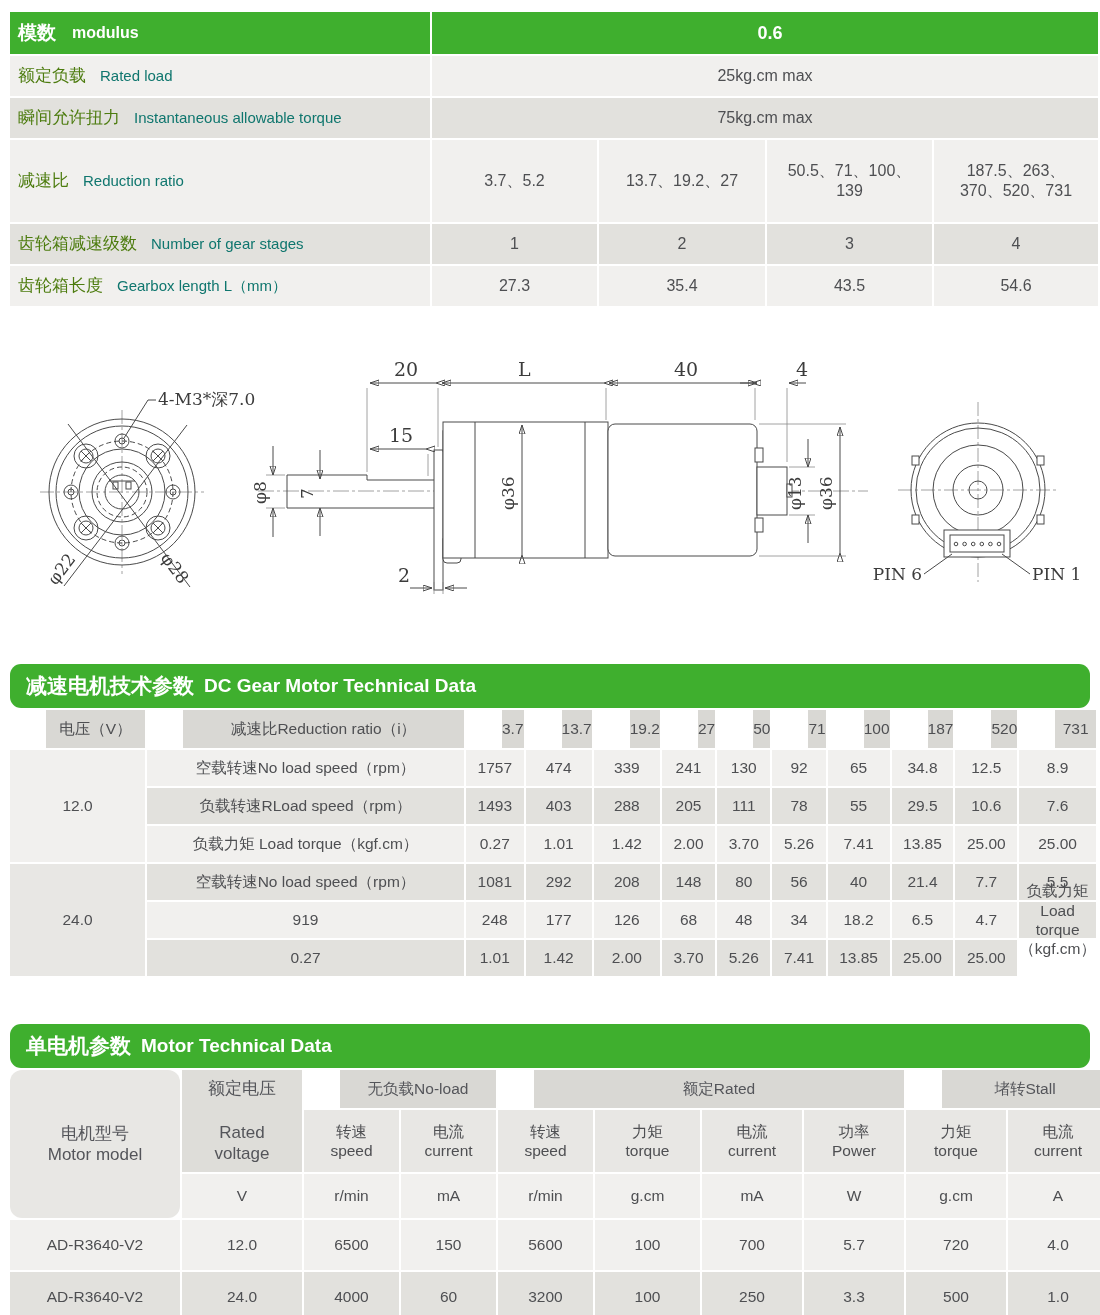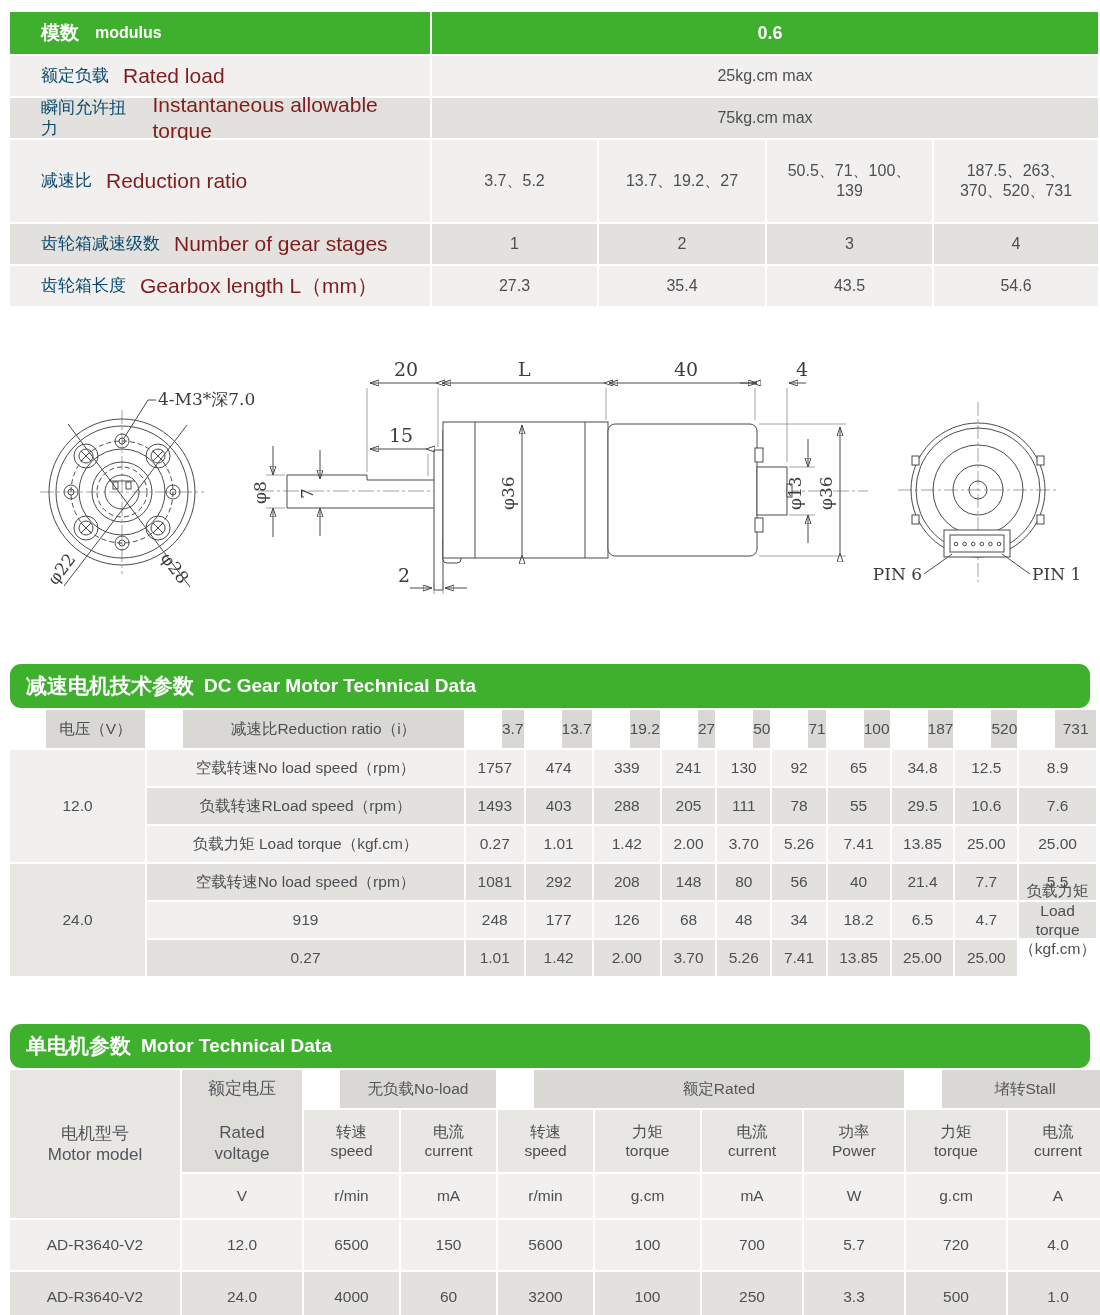--- a/index.html
+++ b/index.html
@@ -3,30 +3,30 @@
 <meta charset="utf-8">
 <style>
   html,body{margin:0;padding:0;background:#ffffff;}
   body{width:1100px;font-family:"Liberation Sans","DejaVu Sans",sans-serif;color:#55565a;}
   .page{width:1100px;height:1315px;position:relative;background:#fff;overflow:hidden;}
   .tbl-wrap{width:1080px;margin-left:10px;}
   
   .grid{display:grid;gap:2px;background:#fff;}
   .c{display:flex;align-items:center;justify-content:center;text-align:center;
      font-size:16px;color:#4e4f52;line-height:1.25;}
-  .l{justify-content:flex-start;text-align:left;padding-left:31px;}
+  .l{justify-content:flex-start;text-align:left;padding-left:8px;}
   .pre{white-space:pre-line;}
   .bg-light{background:#f1f0ee;}
   .bg-dark{background:#e2e1dd;}
   .bg-hdr{background:#d9d8d4;margin-left:36px;}
   .bg-mid{background:#e8e7e4;}
   .bg-mid2{background:#deddd9;gap:23px;}
   .green{background:#3FAF2E;color:#fff;}
-  .zh{font-size:17px;color:#0c4a6e;margin-right:14px;}
-  .en{font-size:21px;color:#7f1d1d;}
+  .zh{font-size:17px;color:#4d7c0f;margin-right:14px;}
+  .en{font-size:15px;color:#0f766e;}
   
   .t1{grid-template-columns:420px 165px 166px 165px 164px;
       grid-template-rows:42px 40px 40px 82px 40px 40px;margin-top:12px;}
   .t1 .hz{font-size:19px;font-weight:bold;color:#fff;margin-right:16px;}
   .t1 .he{font-size:16px;font-weight:bold;color:#fff;text-align:center;}
   .t1 .hv{font-size:18px;font-weight:bold;padding-left:10px;}
   .span4{grid-column:2 / -1;}
   
   .bar{height:44px;display:flex;align-items:center;padding-left:16px;margin-bottom:2px;border-radius:11px;}
   .bar .bz{font-size:21px;font-weight:bold;color:#fff;margin-right:10px;}
@@ -385,21 +385,21 @@
     </div>
   </div>
 
   
   <div class="tbl-wrap" style="margin-top:48px;">
     <div class="bar green">
       <span class="bz">单电机参数</span>
       <span class="be">Motor Technical Data</span>
     </div>
     <div class="grid t3">
-      <div class="c bg-mid stack" style="grid-row:span 3;">
+      <div class="c bg-mid stack" style="grid-row:span 3;border-radius:12px;">
         <span class="ghdr">电机型号</span>
         <span class="ghdr">Motor model</span>
       </div>
       <div class="c bg-mid2 stack rs2">
         <span class="ghdr">额定电压</span>
         <span class="ghdr pre">Rated
 voltage</span>
       </div>
       <div class="c bg-hdr cs2 ghdr">无负载No-load</div>
       <div class="c bg-hdr cs4 ghdr">额定Rated</div>

